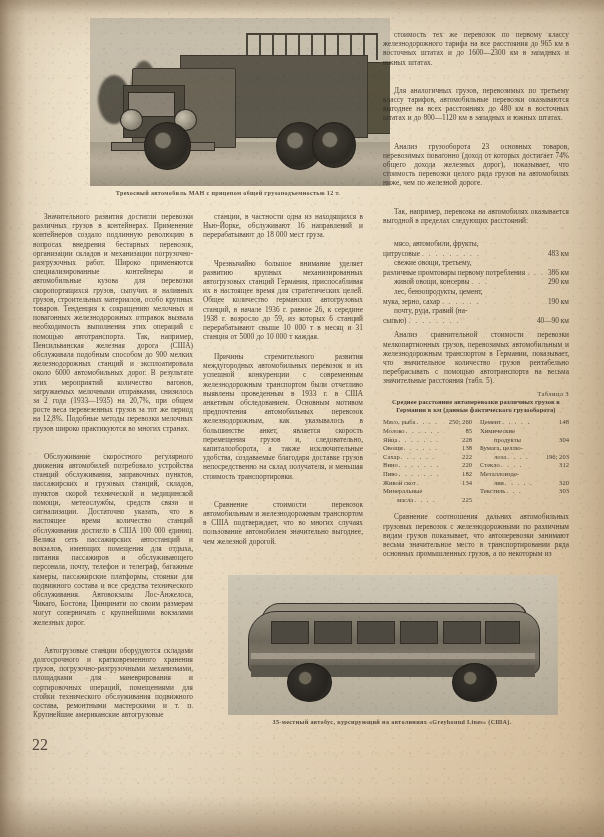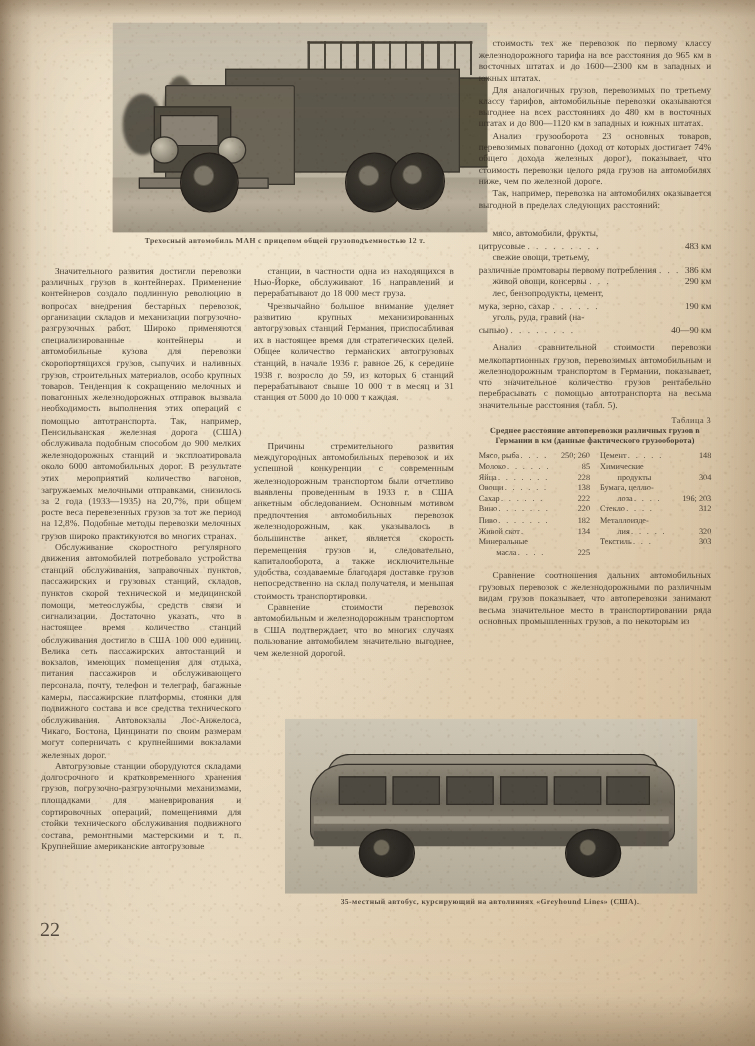--- a/index.html
+++ b/index.html
@@ -100,21 +100,21 @@
   .cap-truck{left:58px;top:190px;width:340px;}
   .cap-bus{left:214px;top:719px;width:356px;}
 
   .col{position:absolute;color:#352e25;opacity:.9;}
   .col p{
     margin:0 0 0 0;text-align:justify;text-indent:11px;
     font-size:7.35px;line-height:9.2px;letter-spacing:.02px;
     word-spacing:.4px;
     -webkit-font-smoothing:none;
   }
-  .col p + p{margin-top:0;}
+  .col p + p{margin-top:19px;}
   .c1{left:33px;top:212px;width:160px;}
   .c2a{left:203px;top:212px;width:160px;}
   .c2b{left:203px;top:352px;width:160px;}
   .c3{left:383px;top:30px;width:186px;}
 
   .pageno{
     position:absolute;left:32px;top:736px;font-size:16px;font-weight:normal;
     color:#3a322a;opacity:.85;font-family:"Liberation Serif",serif;
   }
 
@@ -213,21 +213,21 @@
         </div>
         <div>
           <div class="nm">лес, бензопродукты, цемент,</div>
           <div class="row">
             <span class="cont">мука, зерно, сахар</span>
             <span class="dots">. . . . . .</span>
             <span class="vl">190 км</span>
           </div>
         </div>
         <div>
-          <div class="nm">уголь, руда, гравий (на-</div>
+          <div class="nm">почту, руда, гравий (на-</div>
           <div class="row">
             <span class="cont">сыпью)</span>
             <span class="dots">. . . . . . . .</span>
             <span class="vl">40—90 км</span>
           </div>
         </div>
       </div>
 
       <p style="margin-top:5px">Анализ сравнительной стоимости перевозки мелкопартионных грузов, перевозимых автомобильным и железнодорожным транспортом в Германии, показывает, что значительное количество грузов рентабельно перебрасывать с помощью автотранспорта на весьма значительные расстояния (табл. 5).</p>
 

